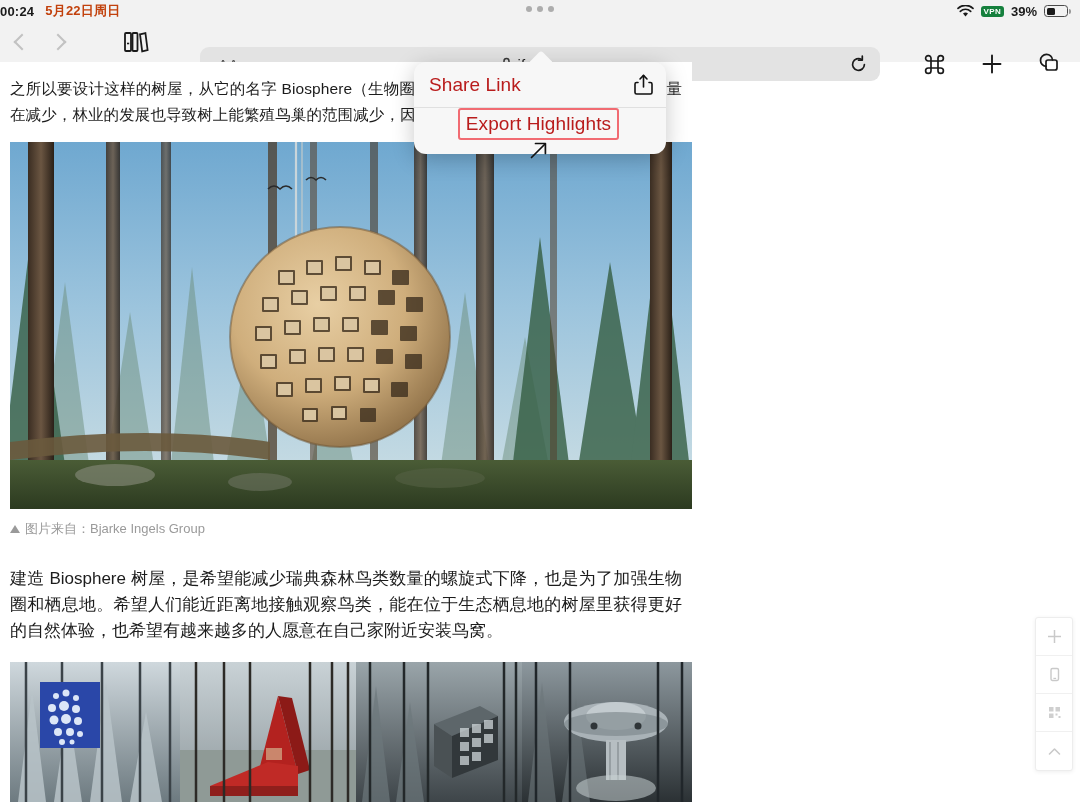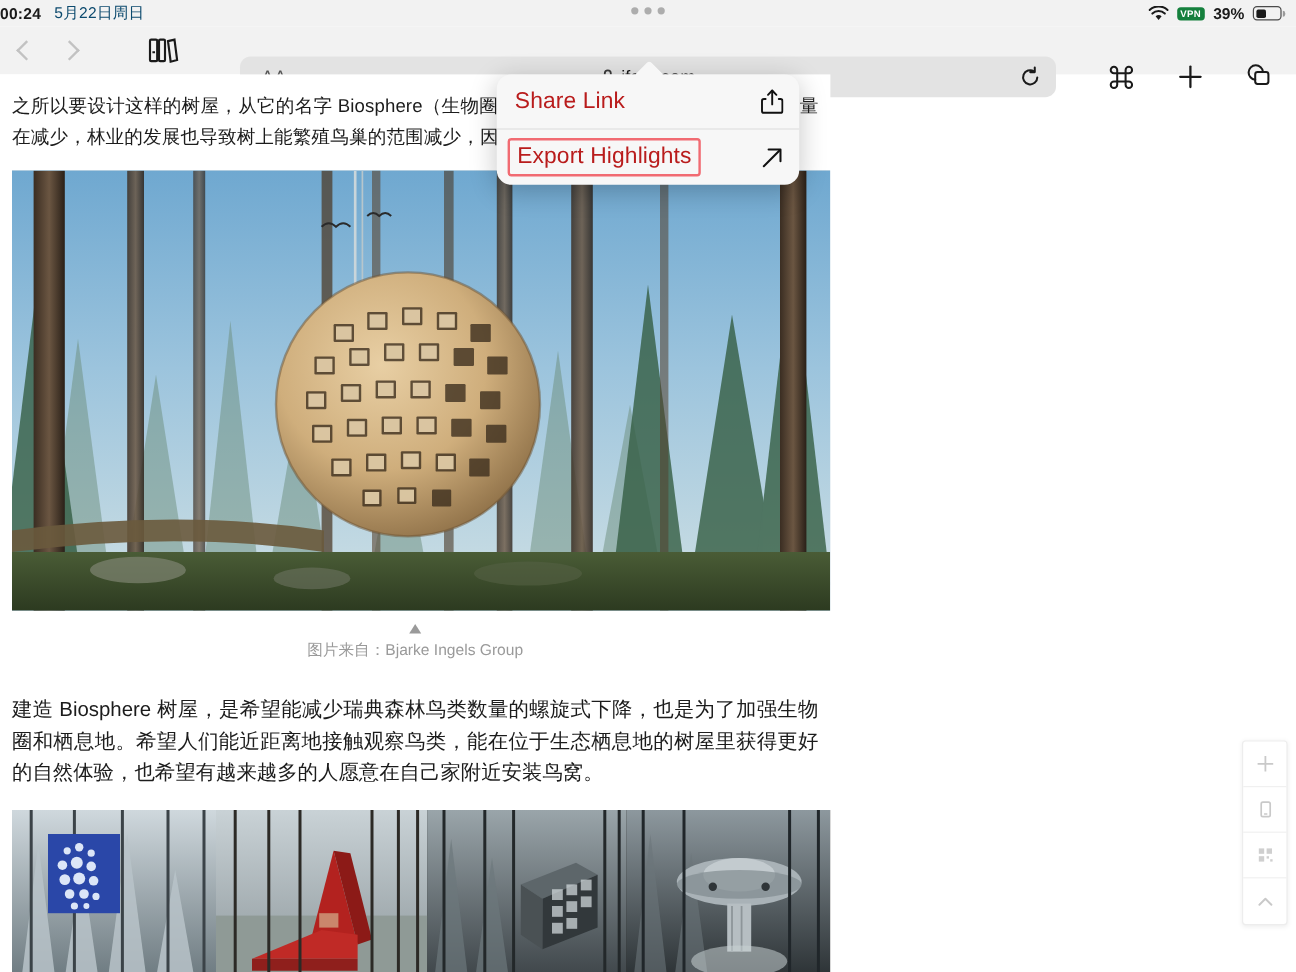--- a/index.html
+++ b/index.html
@@ -12,21 +12,21 @@
   #root { position:relative; width:1080px; height:810px; background:#fff; }
 
   
   .statusbar{
     position:absolute; left:0; top:0; width:1080px; height:22px;
     background:#f2f2f2;
     display:flex; align-items:center;
   }
   .sb-left{ display:flex; align-items:center; gap:11px; }
   .sb-time{ font-size:13px; font-weight:700; color:#1a1a1a; letter-spacing:.2px;}
-  .sb-date{ font-size:13px; font-weight:400; color:#0c4a6e; letter-spacing:.2px;}
+  .sb-date{ font-size:13px; font-weight:700; color:#c2410c; letter-spacing:.2px;}
   .sb-dots{
     position:absolute; left:50%; top:6px; transform:translateX(-50%);
     display:flex; gap:5px;
   }
   .sb-dots i{ display:block; width:6px; height:6px; border-radius:50%; background:#adadad; }
   .sb-right{
     position:absolute; right:12px; top:0; height:22px;
     display:flex; align-items:center; gap:7px;
   }
   .vpn-badge{
@@ -90,21 +90,21 @@
     font-size:15.5px; line-height:26px; color:#1c1c1c;
     margin:14px 10px 0 10px; letter-spacing:.1px;
     text-align:justify;
   }
   .hero{
     position:relative; margin:14px 10px 0 10px; width:682px; height:367px;
     overflow:hidden; background:#8fb6cf;
   }
   .credit{
     font-size:13px; color:#9a9a9a; margin:11px 10px 0 10px;
-    display:flex; align-items:center; gap:5px;flex-direction:column;
+    display:flex; align-items:center; gap:5px;
   }
   .tri{ width:0;height:0;border-left:5px solid transparent;border-right:5px solid transparent;border-bottom:8px solid #9a9a9a;}
   .para2{ font-size:17px; line-height:26px; color:#1c1c1c; margin:28px 10px 0 10px; text-align:justify;}
   .collage{
     position:relative; margin:18px 10px 0 10px; width:682px; height:140px; overflow:hidden; background:#2a2a28;
     display:flex;
   }
 
   
   .side-tools{
@@ -130,21 +130,21 @@
     overflow:hidden;
   }
   .popup-arrow:before{
     content:""; position:absolute; left:0; top:4px; width:22px; height:22px;
     background:#f7f7f7; transform:rotate(45deg); border-radius:3px;
   }
   .pi{
     height:46px; display:flex; align-items:center; justify-content:space-between;
     padding:0 12px 0 9px; border-bottom:1px solid #e0e0e0; position:relative;
   }
-  .pi:last-child{ border-bottom:none; }
+  .pi:last-child{ border-bottom:none;flex-direction:column; }
   .pi-label{ font-size:19px; color:#b91c1c; letter-spacing:.1px; padding:3px 6px; }
   .pi.hl .pi-label{ border:2px solid #f16b72; border-radius:3px; }
   .pi-icon{ width:22px; height:22px; display:flex; align-items:center; justify-content:center; color:#111; }
 
   svg{ display:block; }
 </style>
 </head>
 <body>
 
 <div id="root">

